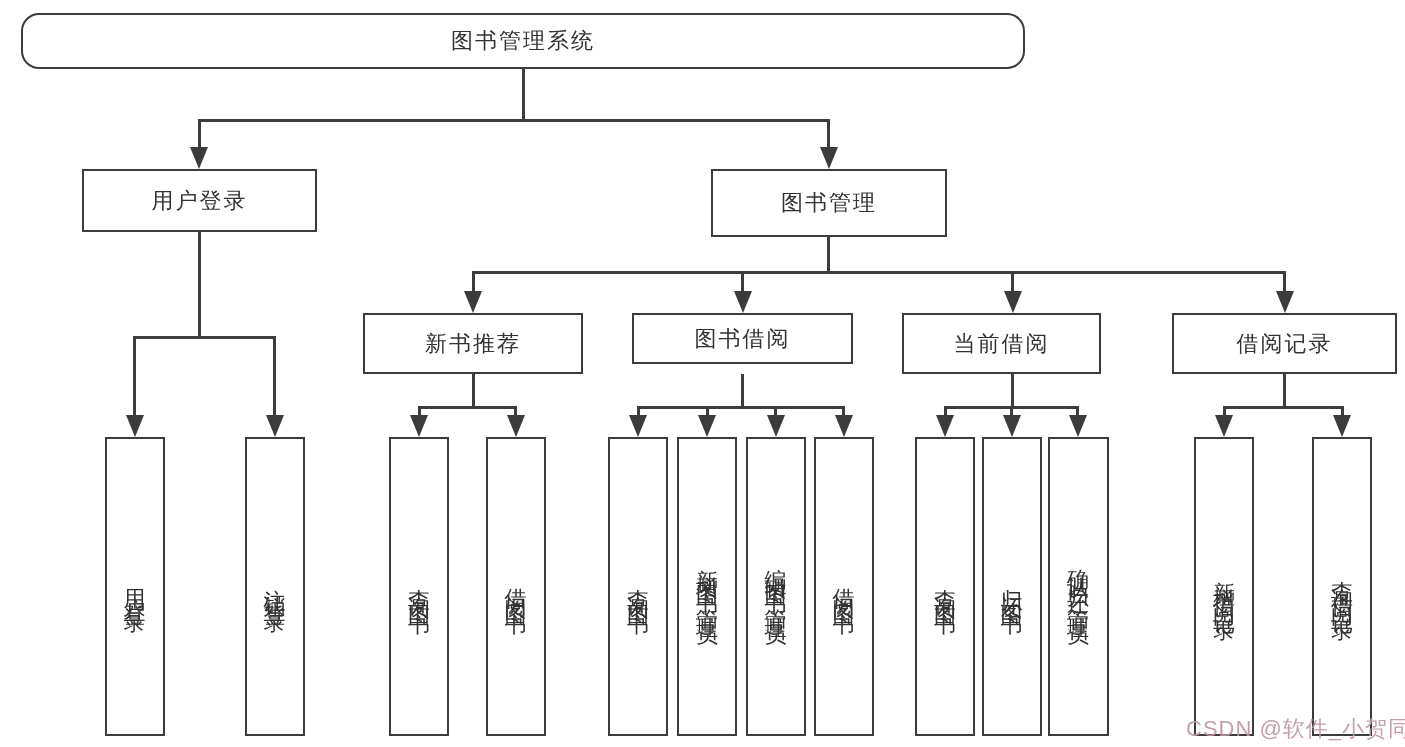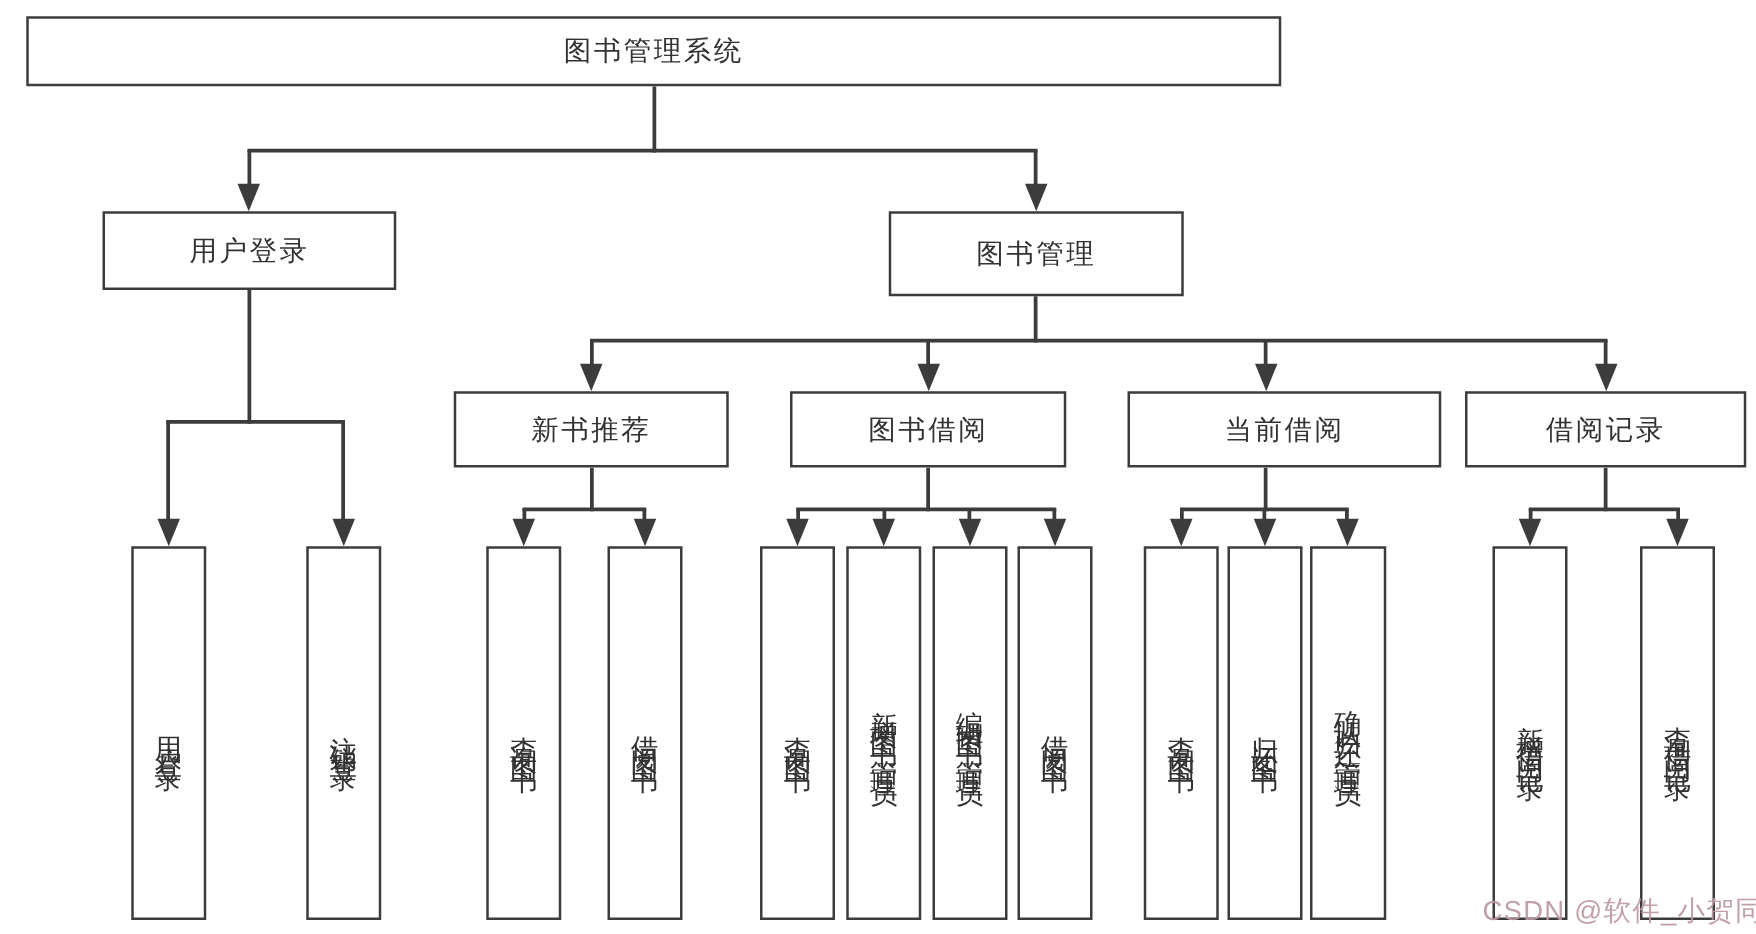--- a/index.html
+++ b/index.html
@@ -27,38 +27,38 @@
   .watermark{
     position:absolute;left:1186px;top:714px;z-index:3;
     font-size:22px;color:#bd98a0;opacity:0.92;letter-spacing:1px;white-space:nowrap;
   }
 </style>
 </head>
 <body>
 
 <div class="canvas">
 
-  <div class="node" style="left:21px;top:13px;width:1004px;height:56px;">
+  <div class="node" style="left:21px;top:13px;width:1004px;height:56px;border-radius:18px;">
     <span>图书管理系统</span>
   </div>
 
   <div class="node" style="left:82px;top:169px;width:235px;height:63px;">
     <span>用户登录</span>
   </div>
   <div class="node" style="left:711px;top:169px;width:236px;height:68px;">
     <span>图书管理</span>
   </div>
 
   <div class="node" style="left:363px;top:313px;width:220px;height:61px;">
     <span>新书推荐</span>
   </div>
-  <div class="node" style="left:632px;top:313px;width:221px;height:61px;">
+  <div class="node" style="left:632px;top:313px;width:221px;height:51px;">
     <span>图书借阅</span>
   </div>
-  <div class="node" style="left:902px;top:313px;width:251px;height:61px;">
+  <div class="node" style="left:902px;top:313px;width:199px;height:61px;">
     <span>当前借阅</span>
   </div>
   <div class="node" style="left:1172px;top:313px;width:225px;height:61px;">
     <span>借阅记录</span>
   </div>
 
   <div class="node leaf" style="left:104.5px;top:437px;width:60px;height:299px;">
     <span class="vtext">用户登录</span>
   </div>
   <div class="node leaf" style="left:244.5px;top:437px;width:60px;height:299px;">

